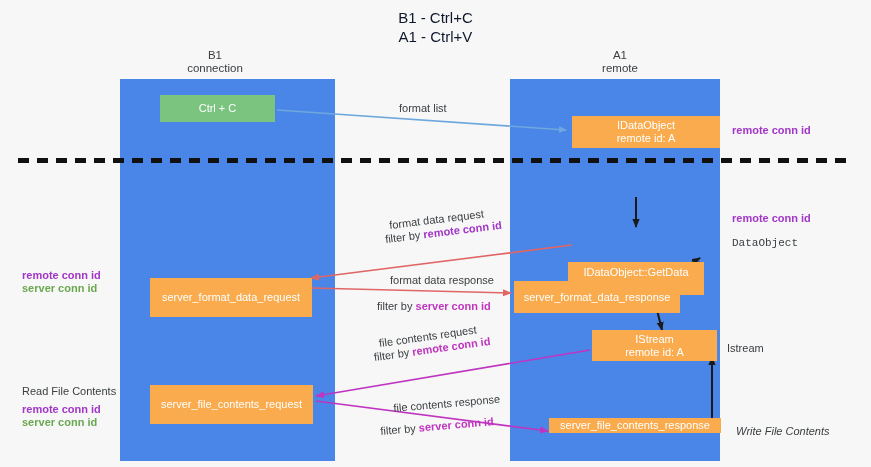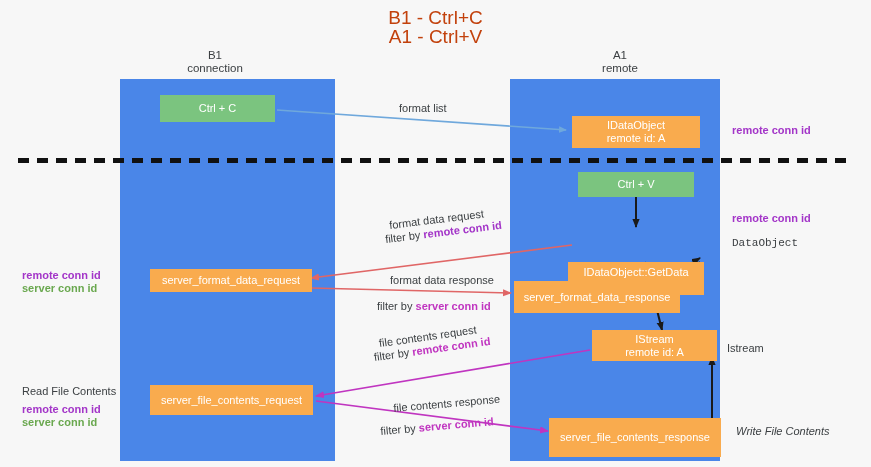--- a/index.html
+++ b/index.html
@@ -28,23 +28,23 @@
     height: 467px;
     overflow: visible;
   }
   
   .title {
     position: absolute;
     left: 0;
     right: 0;
     top: 8px;
     text-align: center;
-    font-size: 19px;
+    font-size: 15px;
     line-height: 19px;
-    color: #c2410c;
+    color: #0f172a;
   }
   
   .col-head {
     position: absolute;
     text-align: center;
     font-size: 11.5px;
     line-height: 13px;
     color: #3c4043;
   }
   
@@ -153,52 +153,49 @@
 
     <path d="M712,418 L712,357" stroke="#1a1a1a" stroke-width="2" fill="none" marker-end="url(#ah-black)"></path>
   </svg>
 
   <div class="divider"></div>
 
   <div class="node green" style="left:160px; top:95px; width:115px; height:27px;">
     <div>Ctrl + C</div>
   </div>
 
-  <div class="node orange" style="left:572px; top:116px; width:128px; height:32px;">
+  <div class="node orange" style="left:572px; top:116px; width:148px; height:32px;">
     <div>IDataObject</div>
     <div class="l2">remote id: A</div>
   </div>
 
-  <div class="node green" style="left:578px; top:172px; width:116px; height:25px;">
-    <div>Ctrl + V</div>
-  </div>
 
   <div class="node orange" style="left:568px; top:228px; width:136px; height:33px;margin-top:34px;">
     <div>IDataObject::GetData</div>
     <div class="l2">remote id: A</div>
   </div>
 
-  <div class="node orange" style="left:150px; top:269px; width:162px; height:23px;">
+  <div class="node orange" style="left:150px; top:278px; width:162px; height:39px;">
     <div>server_format_data_request</div>
   </div>
 
   <div class="node orange" style="left:514px; top:281px; width:166px; height:32px;">
     <div>server_format_data_response</div>
   </div>
 
   <div class="node orange" style="left:592px; top:330px; width:125px; height:31px;">
     <div>IStream</div>
     <div class="l2">remote id: A</div>
   </div>
 
-  <div class="node orange" style="left:150px; top:385px; width:163px; height:30px;">
+  <div class="node orange" style="left:150px; top:385px; width:163px; height:39px;">
     <div>server_file_contents_request</div>
   </div>
 
-  <div class="node orange" style="left:549px; top:418px; width:172px; height:39px;">
+  <div class="node orange" style="left:549px; top:418px; width:172px; height:15px;">
     <div>server_file_contents_response</div>
   </div>
 
   <div class="lbl purple" style="left:732px; top:123px;">remote conn id</div>
   <div class="lbl purple" style="left:732px; top:211px;">remote conn id</div>
   <div class="lbl" style="left:732px; top:236px;font-family:Liberation Mono, monospace;">DataObject</div>
   <div class="lbl" style="left:727px; top:341px;">Istream</div>
   <div class="lbl" style="left:736px; top:424px;font-style:italic;">Write File Contents</div>
 
   <div class="lbl purple" style="left:22px; top:268px;">remote conn id</div>

